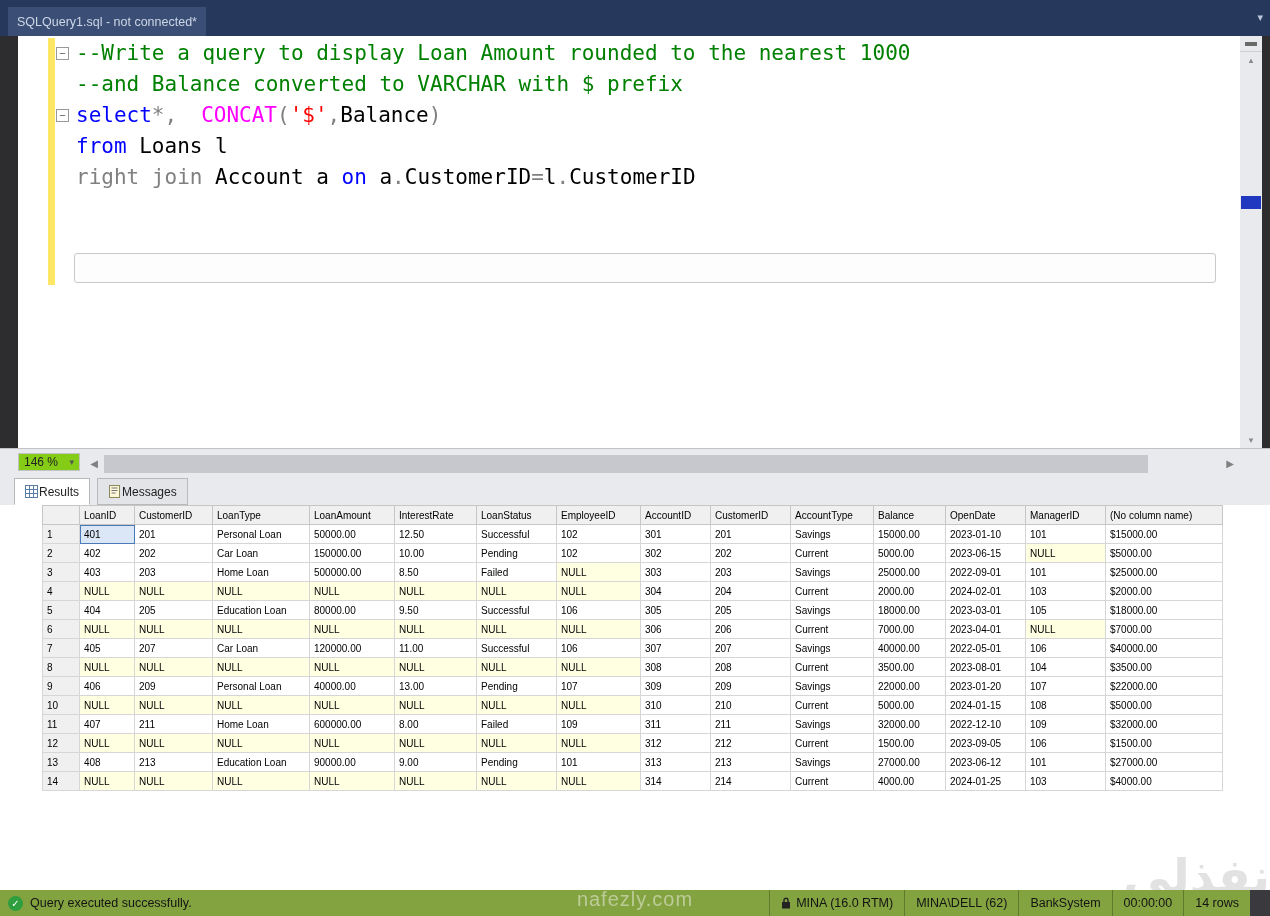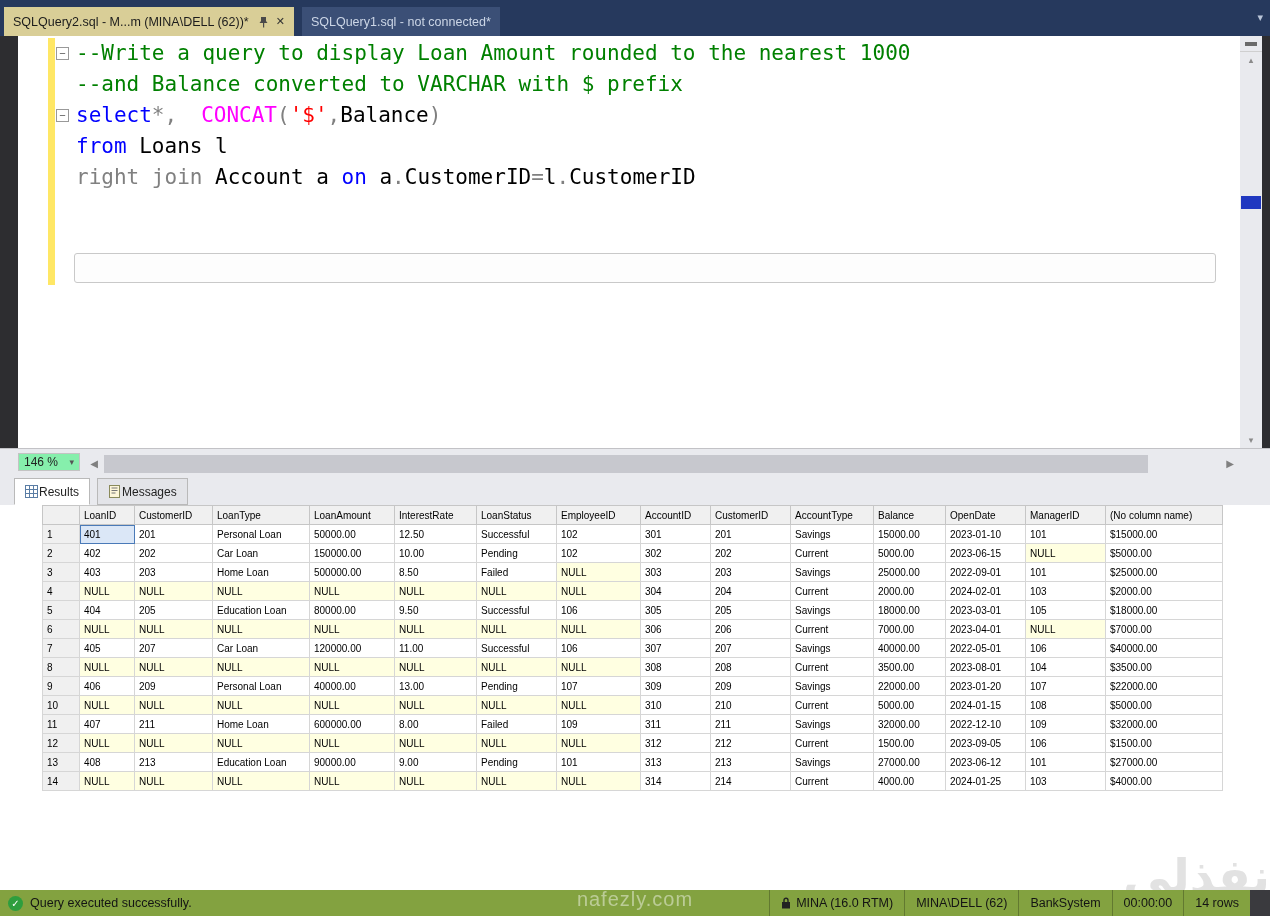--- a/index.html
+++ b/index.html
@@ -36,21 +36,21 @@
 
   .v-scrollbar { position:absolute; left:1240px; top:0; width:22px; height:412px; background:#e9eaee; }
   .splitter { position:absolute; top:0; left:0; width:22px; height:16px; border-bottom:1px solid #cfcfcf; }
   .splitter::after { content:""; position:absolute; left:5px; top:6px; width:12px; height:4px; background:#6a6a6a; }
   .scroll-up { position:absolute; top:17px; width:22px; text-align:center; color:#8a8a8a; font-size:9px; line-height:14px; }
   .caret-marker { position:absolute; left:1px; top:160px; width:20px; height:13px; background:var(--scroll_marker); }
   .scroll-down { position:absolute; bottom:1px; width:22px; text-align:center; color:#8a8a8a; font-size:9px; line-height:14px; }
 
   
   .hscroll-row { position:absolute; top:448px; left:0; width:1270px; height:30px; background:#e9eaee; border-top:1px solid #c2c2c6; }
-  .zoom-select { position:absolute; left:18px; top:4px; width:62px; height:18px; background:#86efac; border:1px solid #c3c3c3;
+  .zoom-select { position:absolute; left:18px; top:4px; width:62px; height:18px; background:#84cc16; border:1px solid #c3c3c3;
                  font-size:12px; color:#222; display:flex; align-items:center; padding:0 5px; }
   .zoom-select .chev { margin-left:auto; font-size:9px; color:#555; }
   .h-arrow { position:absolute; top:7px; width:16px; height:16px; color:#808080; font-size:10px; line-height:16px; text-align:center; }
   .h-arrow.left  { left:86px; }
   .h-arrow.right { left:1222px; }
   .h-thumb { position:absolute; left:104px; top:6px; width:1044px; height:18px; background:#c7c8ce; }
 
   
   .rtabs { position:absolute; top:478px; left:0; width:1270px; height:27px; background:#e9eaee; }
   .rtab { position:absolute; top:0; height:27px; display:flex; align-items:center; gap:1px; padding:0 10px;
@@ -85,30 +85,20 @@
   .status-right { margin-left:auto; display:flex; align-items:stretch; height:26px; }
   .seg { display:flex; align-items:center; gap:5px; padding:0 11px; border-left:1px solid rgba(0,0,0,0.25); }
   .corner { width:20px; height:26px; background:#3a3a3e; }
 </style>
 </head>
 <body>
 
 <div class="window">
 
   <div class="tab-bar">
-    <div class="doc-tab active">
-      <span>SQLQuery2.sql - M...m (MINA\DELL (62))*</span>
-      <span class="tab-pin">
-        <svg width="11" height="12" viewBox="0 0 11 12">
-            <path d="M3 1h5v4l1.5 2H1.5L3 5z" fill="#4a4a4a"></path>
-            <rect x="5" y="7" width="1.2" height="4.5" fill="#4a4a4a"></rect>
-          </svg>
-      </span>
-      <span class="tab-close">✕</span>
-    </div>
     <div class="doc-tab inactive">
       <span>SQLQuery1.sql - not connected*</span>
     </div>
     <div class="tab-overflow">▾</div>
   </div>
 
   <div class="editor-shell">
     <div class="editor">
       <div class="change-bar"></div>
       <div class="code-lines"><div class="code-line"><span class="tok comment">--Write a query to display Loan Amount rounded to the nearest 1000</span></div><div class="code-line"><span class="tok comment">--and Balance converted to VARCHAR with $ prefix</span></div><div class="code-line"><span class="tok keyword">select</span><span class="tok operator">*,</span><span class="tok function">CONCAT</span><span class="tok operator">(</span><span class="tok string">'$'</span><span class="tok operator">,</span><span class="tok plain">Balance</span><span class="tok operator">)</span></div><div class="code-line"><span class="tok keyword">from</span><span class="tok plain"> Loans l</span></div><div class="code-line"><span class="tok operator">right join</span><span class="tok plain"> Account a </span><span class="tok keyword">on</span><span class="tok plain"> a</span><span class="tok operator">.</span><span class="tok plain">CustomerID</span><span class="tok operator">=</span><span class="tok plain">l</span><span class="tok operator">.</span><span class="tok plain">CustomerID</span></div></div>

